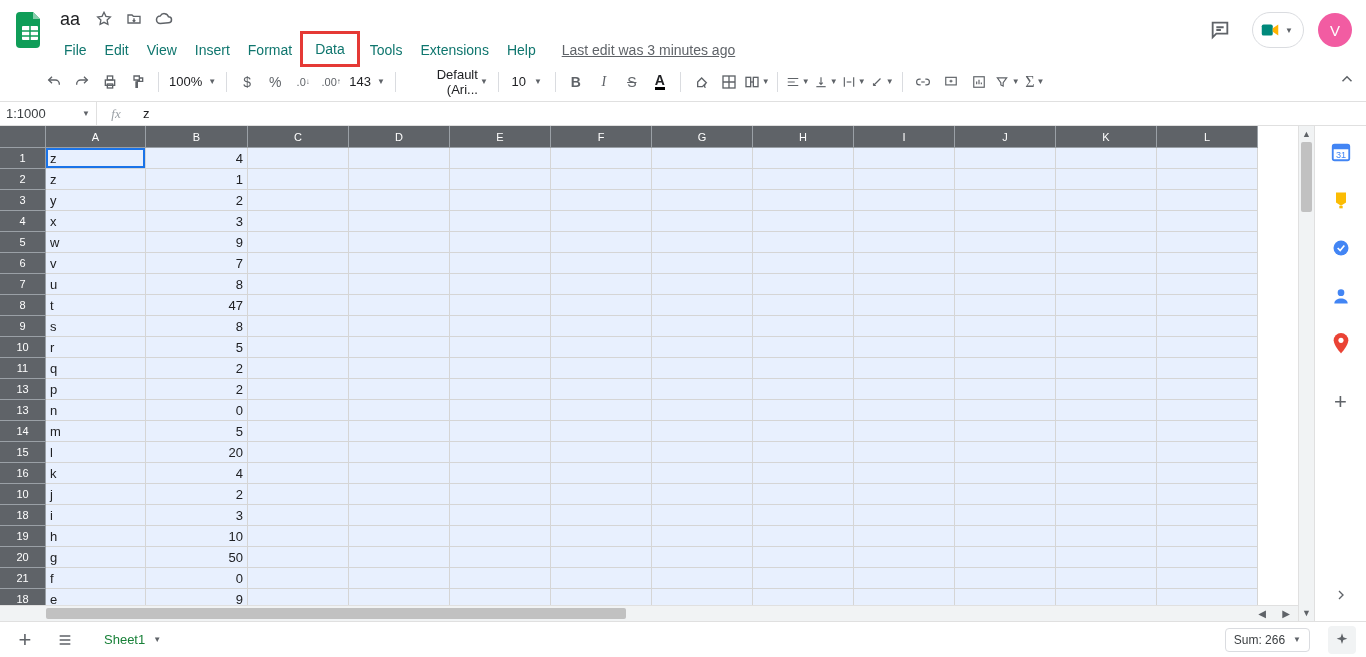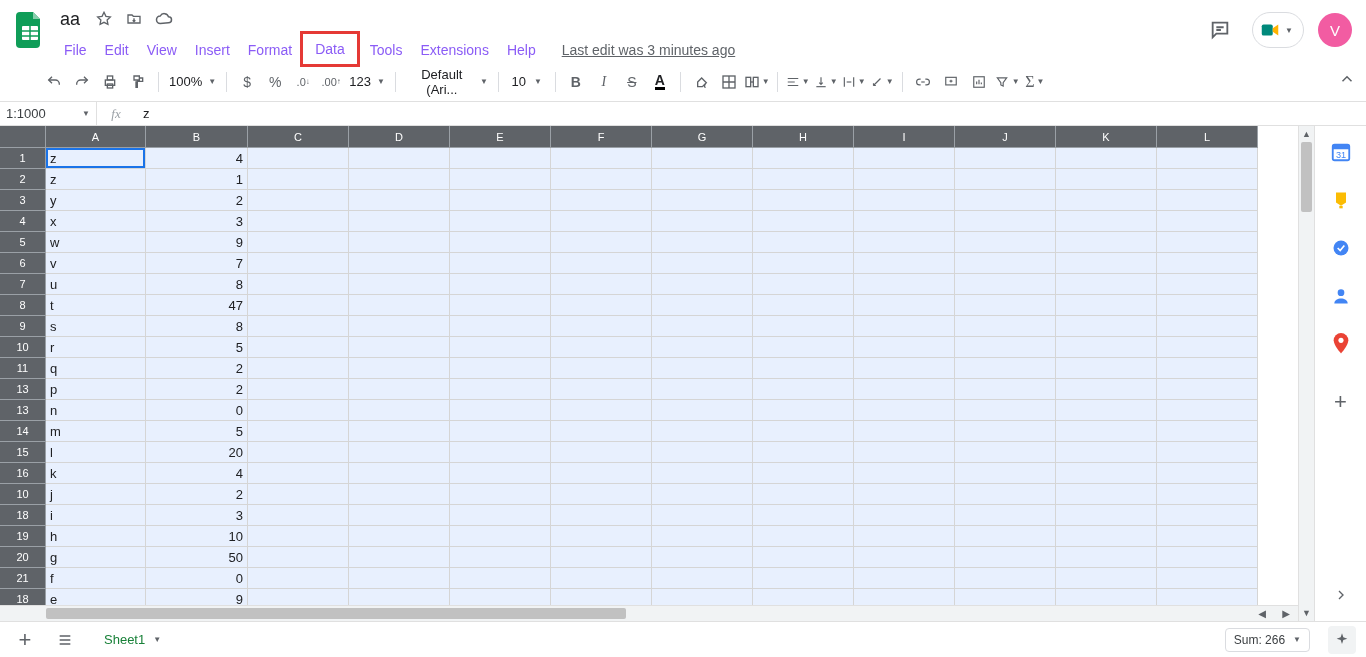--- a/index.html
+++ b/index.html
@@ -8,36 +8,36 @@
 
   
   .title-row { display: flex; align-items: flex-start; padding: 6px 10px 0 10px; height: 62px; }
   .logo-box { width: 40px; height: 40px; display:flex; align-items:center; justify-content:center; margin-right:6px; margin-top:4px;}
   .logo-svg { width: 28px; height: 36px; }
   .doc-block { display:flex; flex-direction:column; flex:1; }
   .doc-line1 { display:flex; align-items:center; gap:10px; height:26px; }
   .doc-title { font-size:18px; color:#202124; padding:0 4px;text-align:center; }
   .small-icon { color:#5f6368; display:inline-flex; align-items:center; justify-content:center; width:20px; height:20px;}
   .menu-bar { display:flex; align-items:center; gap:2px; height:28px; margin-top:4px;}
-  .menu-item { font-size:14px; color:#8b5cf6; padding:4px 8px; border-radius:4px; cursor:pointer;}
+  .menu-item { font-size:14px; color:#0f766e; padding:4px 8px; border-radius:4px; cursor:pointer;}
   .menu-item.highlight { border:3px solid #e53935; border-radius:0; padding:7px 12px; margin-top:-2px; margin-left:-2px; }
   .last-edit { font-size:14px; color:#5f6368; text-decoration:underline; margin-left:16px; cursor:pointer;}
   .title-right { display:flex; align-items:center; gap:14px; margin-left:auto; padding-right:4px; margin-top:6px;}
   .comment-btn { width:36px; height:36px; border-radius:50%; display:flex; align-items:center; justify-content:center; color:#5f6368; }
   .meet-btn { height:36px; border:1px solid #dadce0; border-radius:18px; display:flex; align-items:center; padding:0 10px 0 6px; gap:2px;}
   .share-btn { background:#1e8e3e; color:#fff; font-weight:500; font-size:14px; height:36px; border-radius:4px; display:flex; align-items:center; gap:8px; padding:0 16px; cursor:pointer;}
   .avatar { width:34px; height:34px; border-radius:50%; background:#f25ca2; color:#fff; display:flex; align-items:center; justify-content:center; font-size:15px; font-weight:500;}
 
   
   .toolbar { display:flex; align-items:center; height:40px; border-bottom:1px solid #e0e0e0; padding:0 8px 0 40px; gap:0; position:relative;}
   .tb-btn { width:28px; height:28px; display:flex; align-items:center; justify-content:center; color:#5f6368; border-radius:4px; font-size:14px; cursor:pointer;}
   .tb-sep { width:1px; height:20px; background:#dadce0; margin:0 6px;}
   .tb-text { font-size:13px; color:#202124; padding:0 4px; display:flex; align-items:center; gap:4px; cursor:pointer;}
   .drop { font-size:8px; color:#5f6368; margin-left:2px;}
-  .tb-font { font-size:13px; width:90px; text-align:center; display:flex; align-items:center; justify-content:space-between; padding:0 4px;}
+  .tb-font { font-size:13px; width:90px; text-align:right; display:flex; align-items:center; justify-content:space-between; padding:0 4px;}
   .tb-size { font-size:13px; width:44px; text-align:center; display:flex; align-items:center; justify-content:center; gap:6px;}
   .txtcolor-A { font-weight:bold; font-size:14px; color:#202124; border-bottom:3px solid #000; line-height:12px; padding-bottom:1px;}
   .collapse { position:absolute; right:10px; top:8px; color:#5f6368; cursor:pointer;}
 
   
   .fx-row { display:flex; align-items:center; height:24px; border-bottom:1px solid #e0e0e0;}
   .name-box { width:97px; height:100%; border-right:1px solid #e0e0e0; display:flex; align-items:center; justify-content:space-between; padding:0 6px; font-size:13px; color:#3c4043;}
   .fx-label { width:38px; display:flex; align-items:center; justify-content:center; color:#9aa0a6; font-style:italic; font-size:13px; font-family:"Times New Roman",serif;}
   .fx-input { flex:1; font-size:13px; color:#202124; padding-left:8px;}
 
@@ -178,21 +178,21 @@
     <div class="tb-btn">%</div>
     <div class="tb-btn" style="font-size:11px">
         <span>.0</span>
         <span style="font-size:8px">↓</span>
       </div>
     <div class="tb-btn" style="font-size:11px">
         <span>.00</span>
         <span style="font-size:8px">↑</span>
       </div>
     <div class="tb-text">
-        <span>123</span>
+        <span>143</span>
         <span class="drop">▼</span>
       </div>
     <div class="tb-sep"></div>
     <div class="tb-font">
         <span>Default (Ari...</span>
         <span class="drop">▼</span>
       </div>
     <div class="tb-sep"></div>
     <div class="tb-size">
         <span>10</span>

